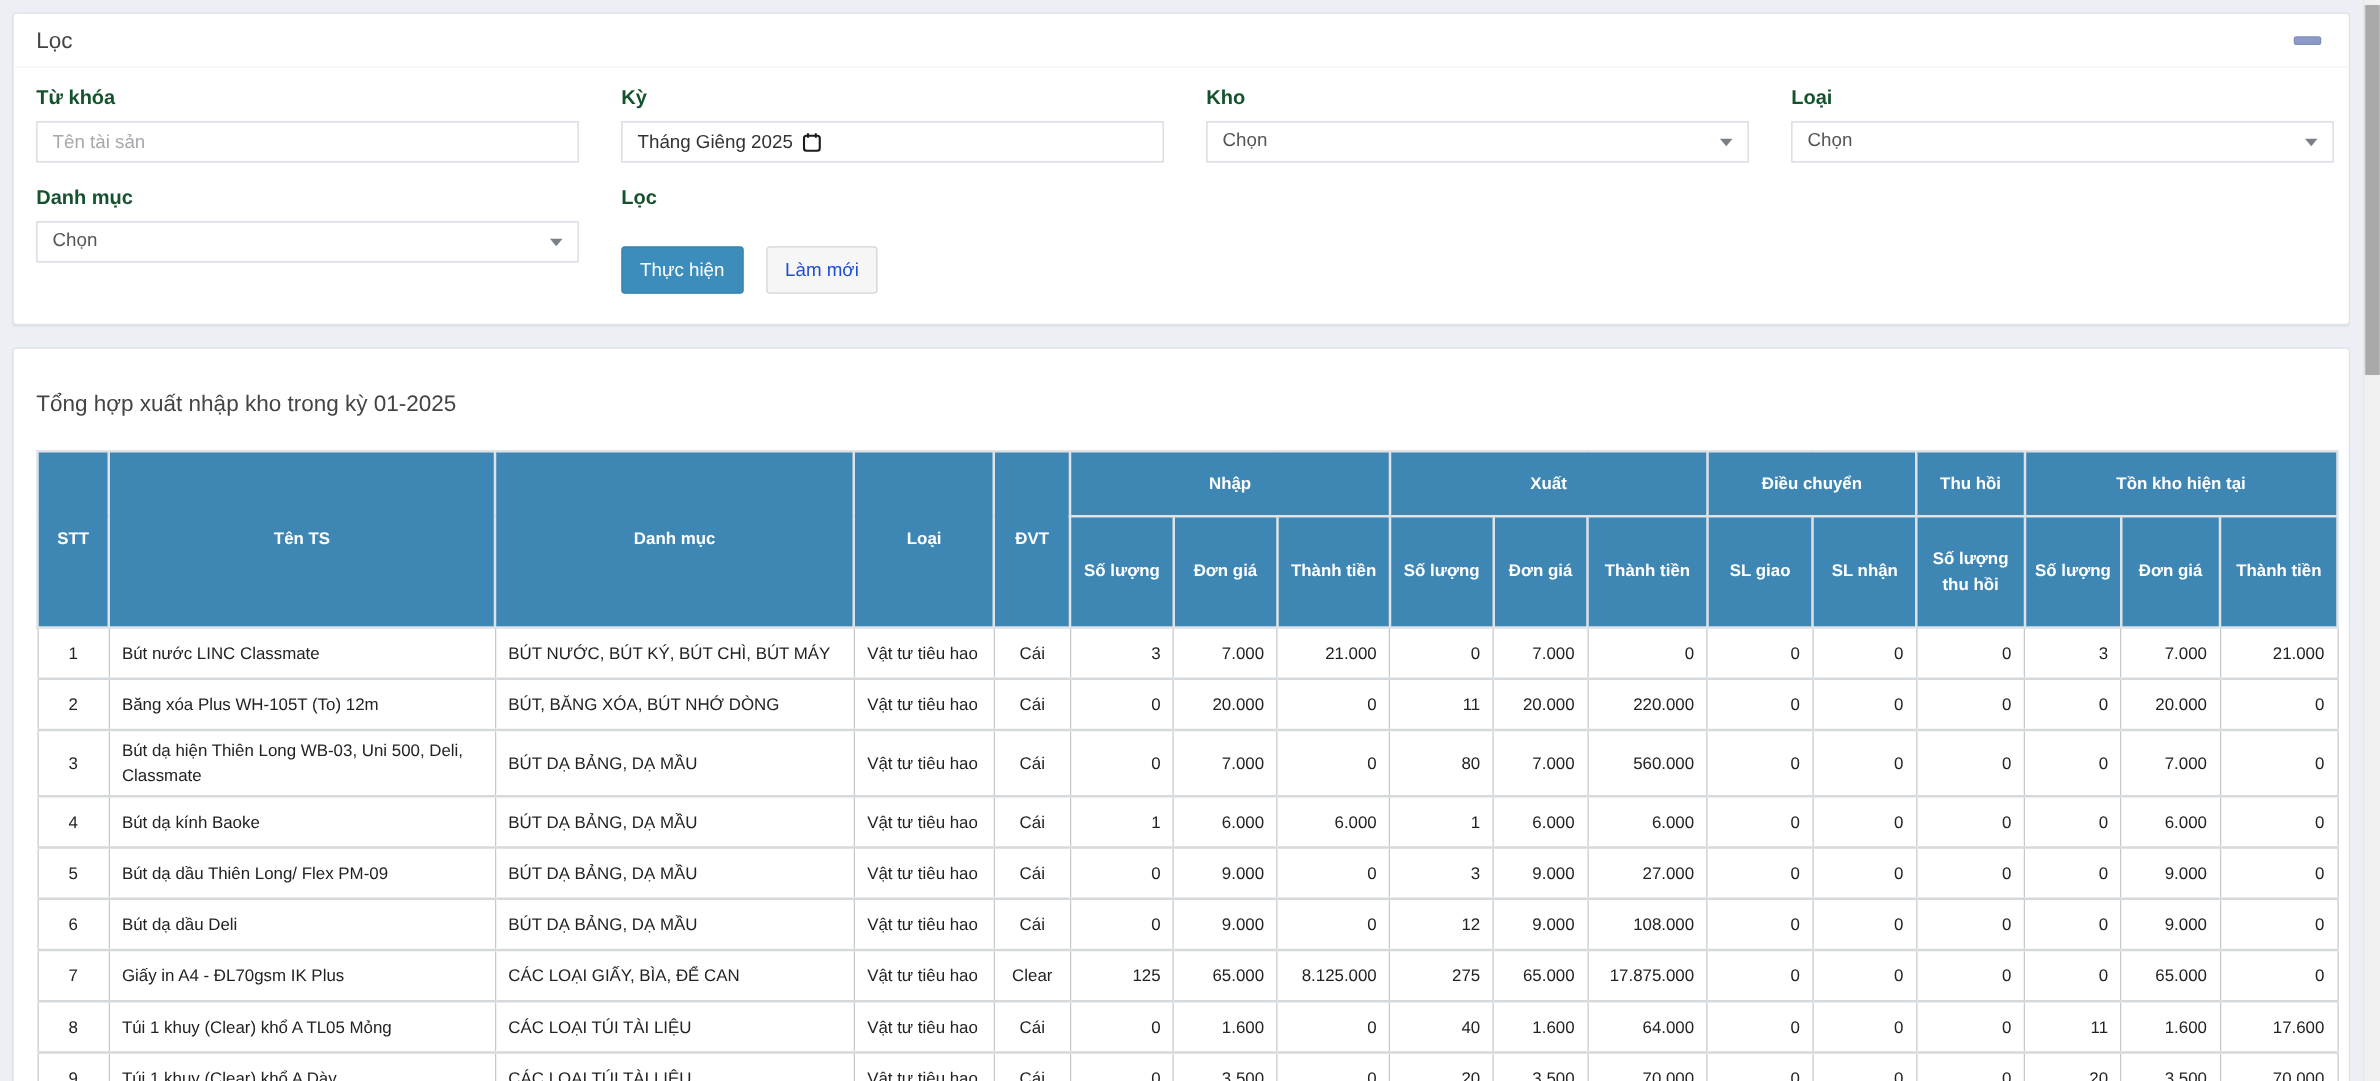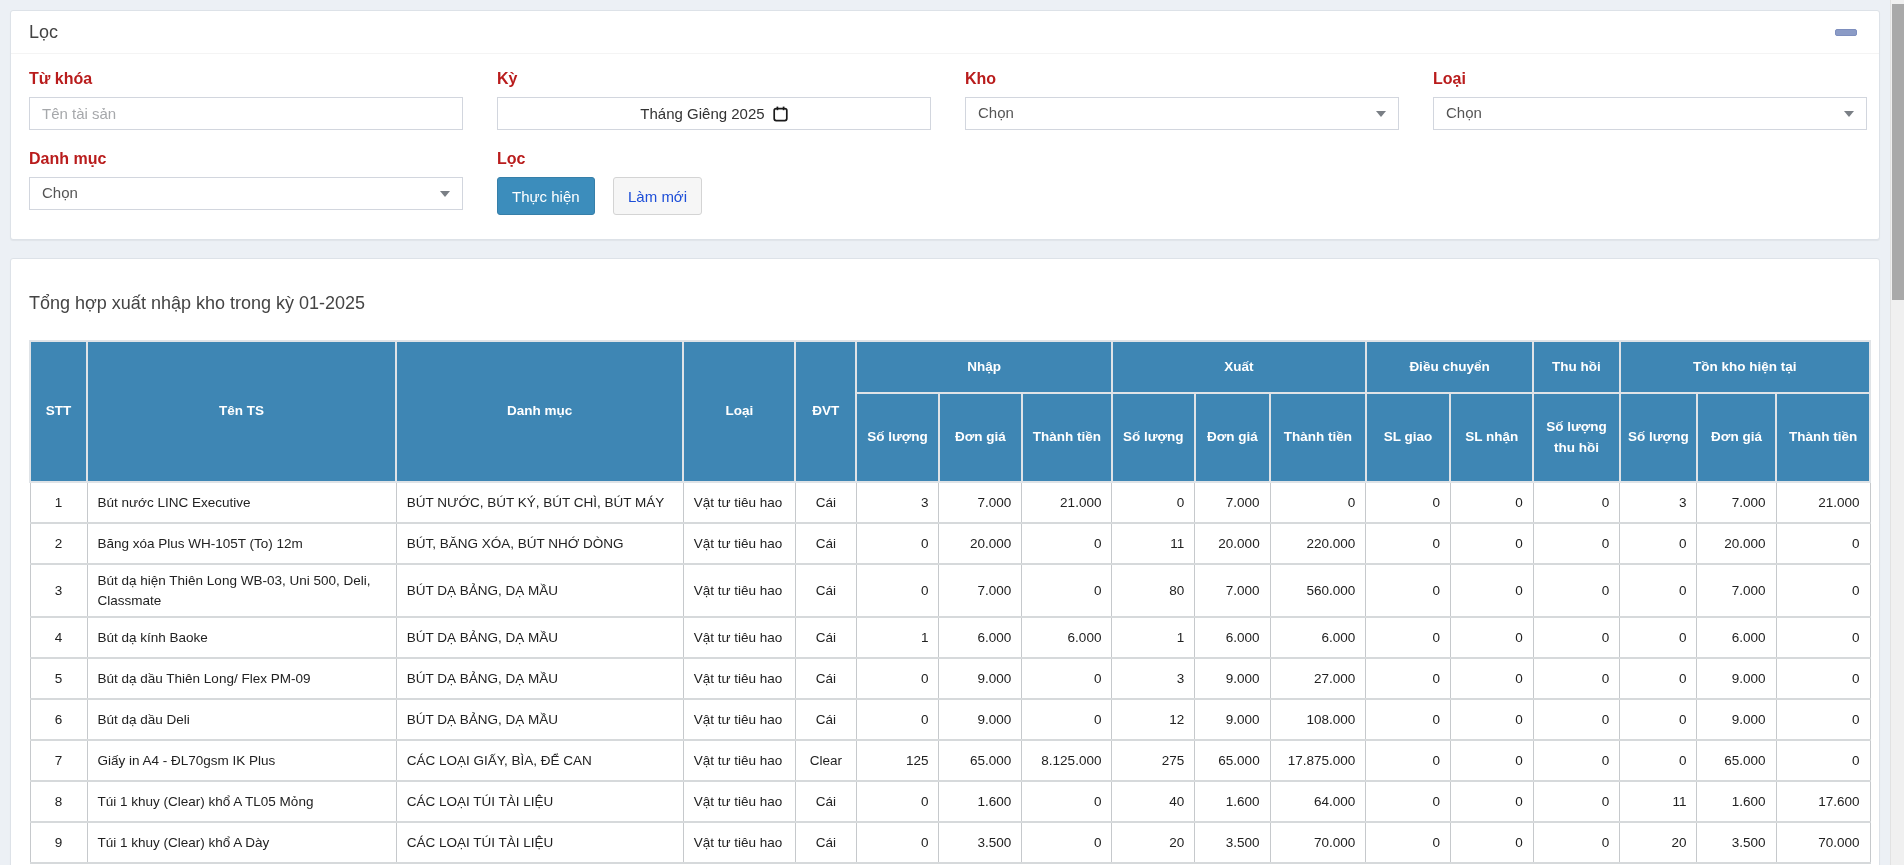--- a/index.html
+++ b/index.html
@@ -46,21 +46,21 @@
   .filter-grid {
     display: grid;
     grid-template-columns: 1fr 1fr 1fr 1fr;
     column-gap: 34px;
     row-gap: 20px;
   }
   .field-label {
     display: block;
     font-size: 16px;
     font-weight: 700;
-    color: #b91c1c;
+    color: #14532d;
     margin-bottom: 9px;
   }
   .input, .select, .month-input {
     width: 100%;
     height: 33px;
     border: 1px solid #d2d6de;
     background: #fff;
     font-size: 15px;
     color: #555;
     padding: 6px 12px;
@@ -81,35 +81,36 @@
     top: 50%;
     margin-top: -3px;
     width: 0; height: 0;
     border-left: 5px solid transparent;
     border-right: 5px solid transparent;
     border-top: 6px solid #7a7f85;
   }
   .month-input {
     display: flex;
     align-items: center;
-    justify-content: center;
+    justify-content: flex-start;
     color: #333;
     cursor: pointer;
   }
   .cal-icon { flex: 0 0 auto; margin-left: 8px; display: inline-flex; }
 
   .btn {
     display: inline-block;
     height: 38px;
     padding: 0 14px;
     font-size: 15px;
     font-family: "Liberation Sans", sans-serif;
     border-radius: 3px;
     cursor: pointer;
     vertical-align: top;
+    margin-top: 20px;
   }
   .btn-primary {
     background: #3c8dbc;
     border: 1px solid #367fa9;
     color: #fff;
   }
   .btn-default {
     background: #f6f6f6;
     border: 1px solid #d4d4d4;
     color: #1d4ed8;
@@ -280,21 +281,21 @@
           <th>SL nhận</th>
           <th>Số lượng thu hồi</th>
           <th>Số lượng</th>
           <th>Đơn giá</th>
           <th>Thành tiền</th>
         </tr>
       </thead>
       <tbody>
           <tr>
             <td class="al-center">1</td>
-            <td class="al-left">Bút nước LINC Executive</td>
+            <td class="al-left">Bút nước LINC Classmate</td>
             <td class="al-left">BÚT NƯỚC, BÚT KÝ, BÚT CHÌ, BÚT MÁY</td>
             <td class="al-left">Vật tư tiêu hao</td>
             <td class="al-center">Cái</td>
             <td class="al-right">3</td>
             <td class="al-right">7.000</td>
             <td class="al-right">21.000</td>
             <td class="al-right">0</td>
             <td class="al-right">7.000</td>
             <td class="al-right">0</td>
             <td class="al-right">0</td>

